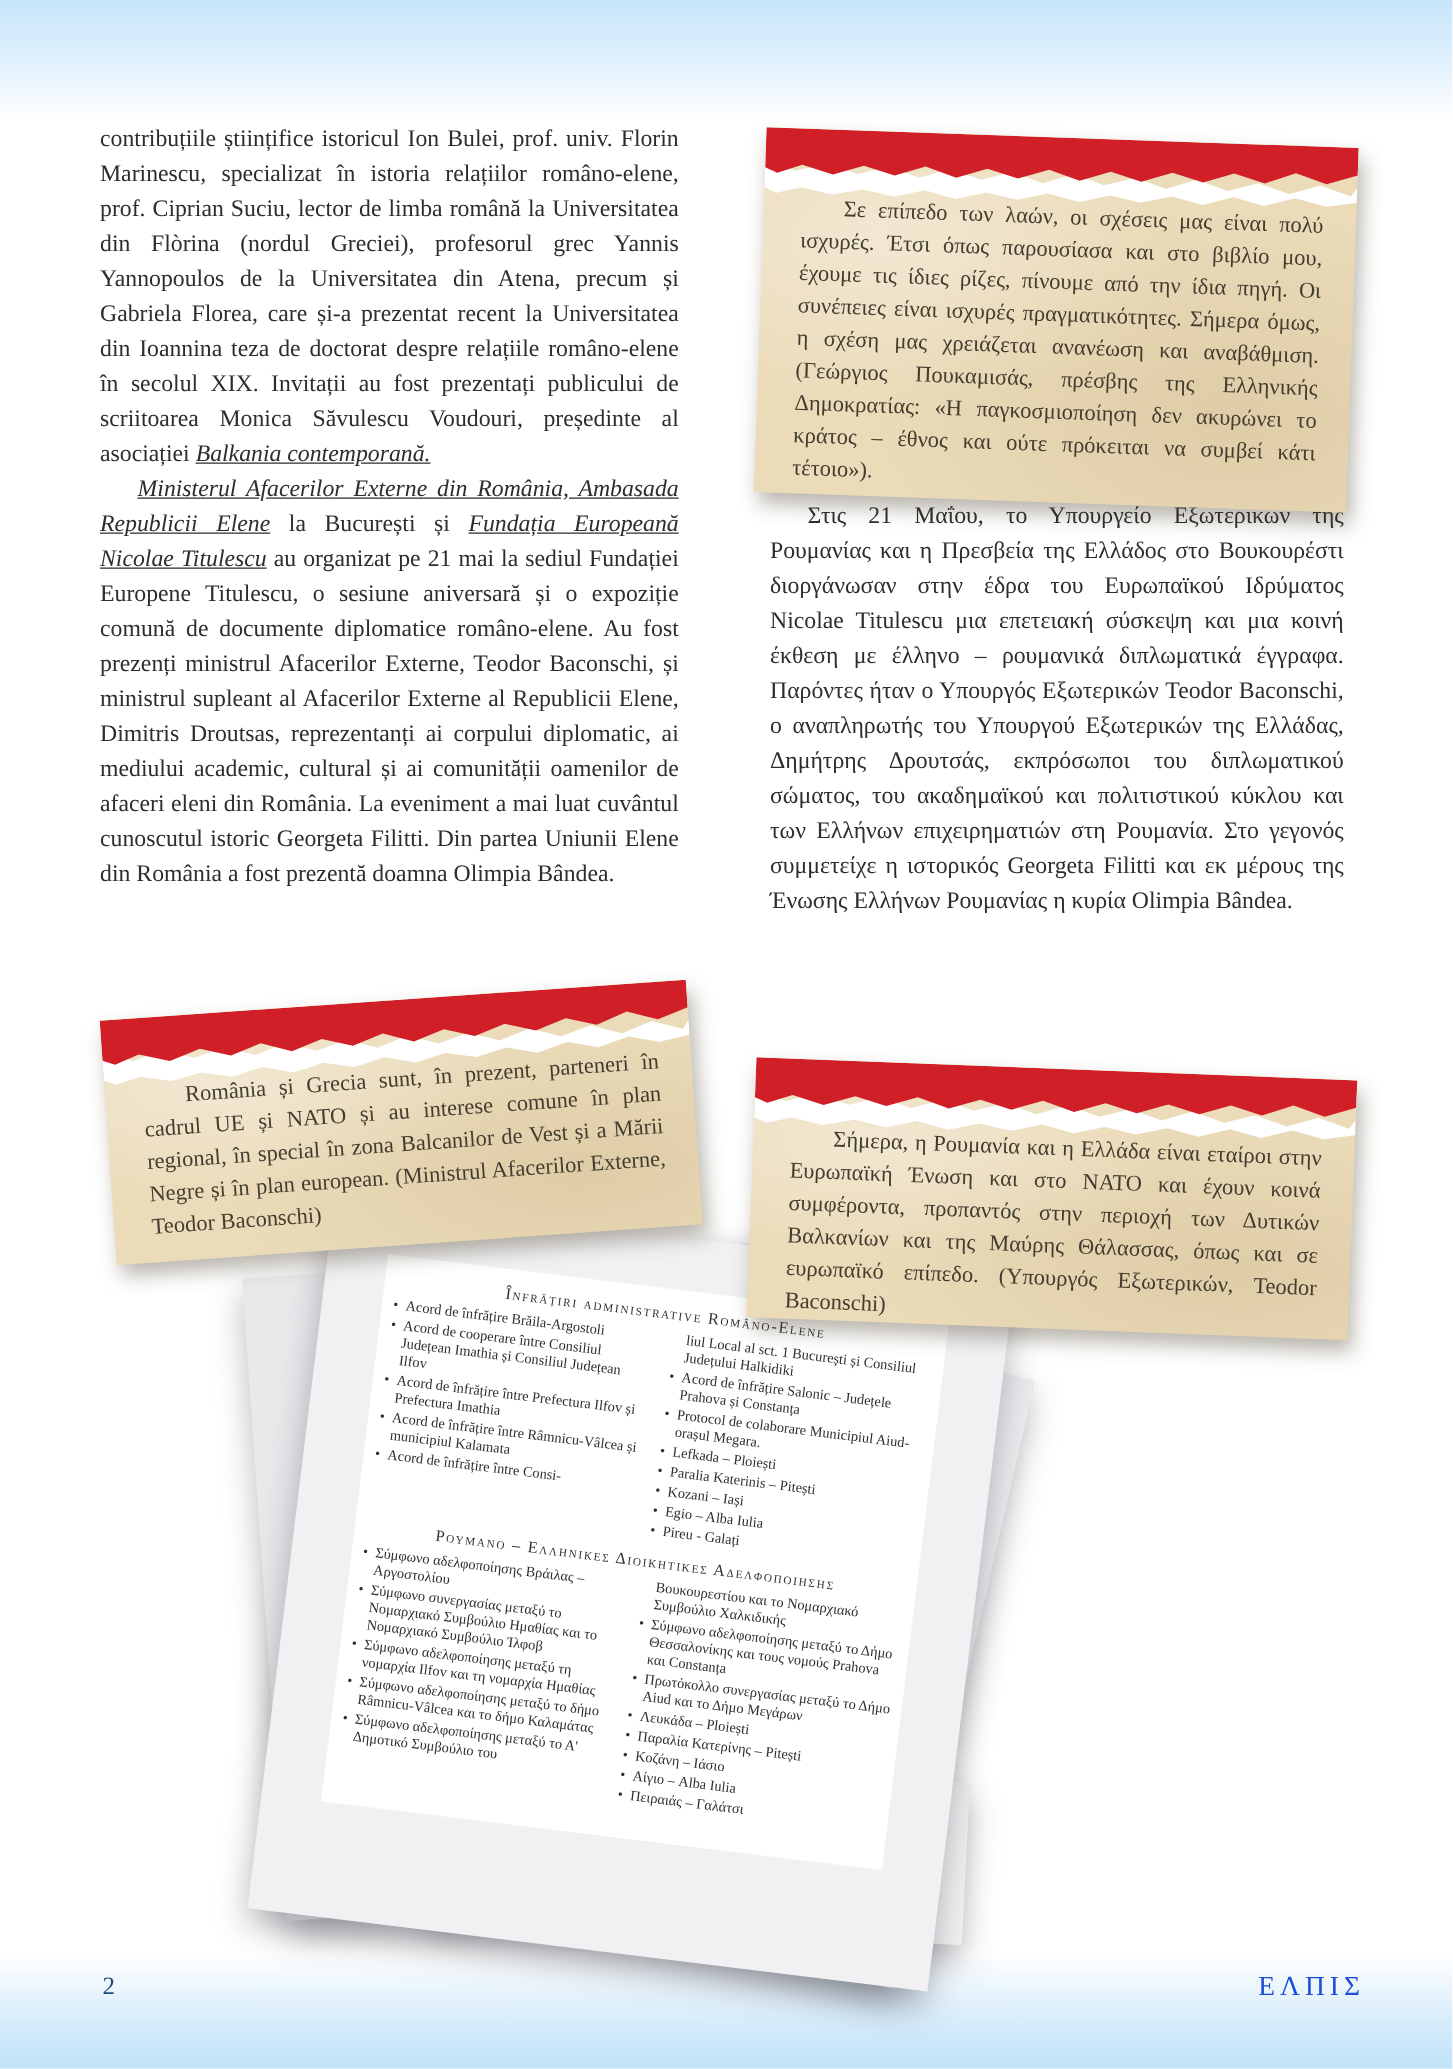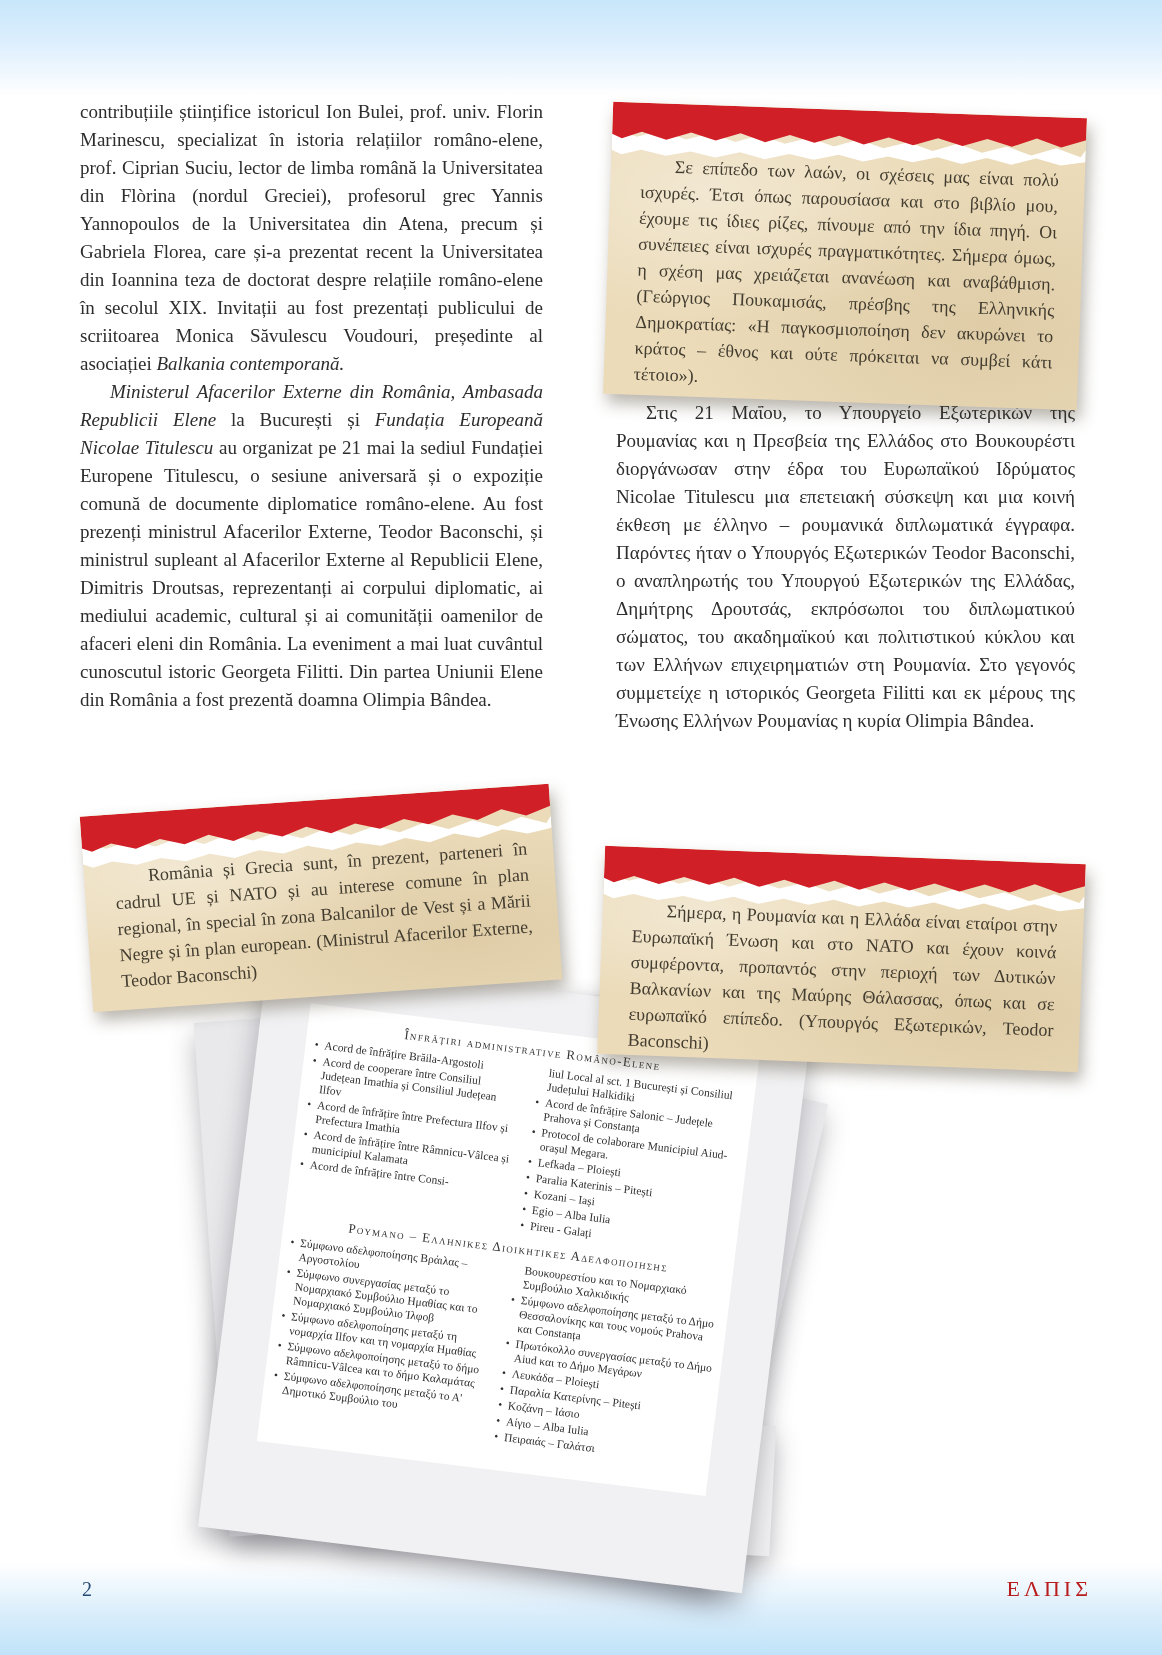--- a/index.html
+++ b/index.html
@@ -11,21 +11,21 @@
     background:linear-gradient(180deg,#c7e6fa 0%,#ddeffd 45%,#ffffff 100%);}
   .band-bottom{position:absolute;left:0;bottom:0;width:100%;height:92px;
     background:linear-gradient(180deg,#ffffff 0%,#d9edfb 55%,#bfe3f9 100%);}
 
   
   .col{position:absolute;color:#2d2d2d;font-size:19px;line-height:28px;text-align:justify;}
   .col p{margin:0;}
   .col p.indent{text-indent:30px;}
   .col-left{left:80px;top:98px;width:463px;}
   .col-right{left:616px;top:399px;width:459px;}
-  .col i{font-style:italic;}
+  .col i{font-style:italic;text-decoration:underline;}
 
   
   .quote{
     position:absolute;z-index:2;
     background:
       radial-gradient(ellipse at 20% 30%, rgba(255,255,255,.35) 0%, rgba(255,255,255,0) 45%),
       radial-gradient(ellipse at 80% 75%, rgba(150,115,60,.14) 0%, rgba(150,115,60,0) 55%),
       #ebdbb9;
     box-shadow:4px 9px 16px rgba(70,60,40,.38);
   }
@@ -54,21 +54,21 @@
   }
   .t-cols{display:flex;gap:16px;}
   .t-col{flex:1;font-size:11.5px;line-height:14px;color:#2f2f2f;}
   .ti{position:relative;padding-left:11px;margin-bottom:2px;}
   .ti::before{content:"•";position:absolute;left:1px;top:0;color:#2f2f2f;}
   .ti.nb{padding-left:11px;}
   .ti.nb::before{content:"";}
 
   
   .pgnum{position:absolute;left:82px;top:1578px;font-size:20px;color:#234a74;z-index:3;}
-  .journal{position:absolute;right:70px;top:1576px;font-size:22px;letter-spacing:4px;color:#b91c1c;z-index:3;}
+  .journal{position:absolute;right:70px;top:1576px;font-size:22px;letter-spacing:4px;color:#1d4ed8;z-index:3;}
 </style>
 </head>
 <body>
 
 <div class="band-top"></div>
 <div class="band-bottom"></div>
 
 <div class="col col-left">
   <p><span>contribuțiile științifice istoricul Ion Bulei, prof. univ. Florin Marinescu, specializat în istoria relațiilor româno-elene, prof. Ciprian Suciu, lector de limba română la Universitatea din Flòrina (nordul Greciei), profesorul grec Yannis Yannopoulos de la Universitatea din Atena, precum și Gabriela Florea, care și-a prezentat recent la Universitatea din Ioannina teza de doctorat despre relațiile româno-elene în secolul XIX. Invitații au fost prezentați publicului de scriitoarea Monica Săvulescu Voudouri, președinte al asociației </span><i>Balkania contemporană.</i></p>
   <p class="indent"><i>Ministerul Afacerilor Externe din România, Ambasada Republicii Elene</i><span> la București și </span><i>Fundația Europeană Nicolae Titulescu</i><span> au organizat pe 21 mai la sediul Fundației Europene Titulescu, o sesiune aniversară și o expoziție comună de documente diplomatice româno-elene. Au fost prezenți ministrul Afacerilor Externe, Teodor Baconschi, și ministrul supleant al Afacerilor Externe al Republicii Elene, Dimitris Droutsas, reprezentanți ai corpului diplomatic, ai mediului academic, cultural și ai comunității oamenilor de afaceri eleni din România. La eveniment a mai luat cuvântul cunoscutul istoric Georgeta Filitti. Din partea Uniunii Elene din România a fost prezentă doamna Olimpia Bândea.</span></p>

